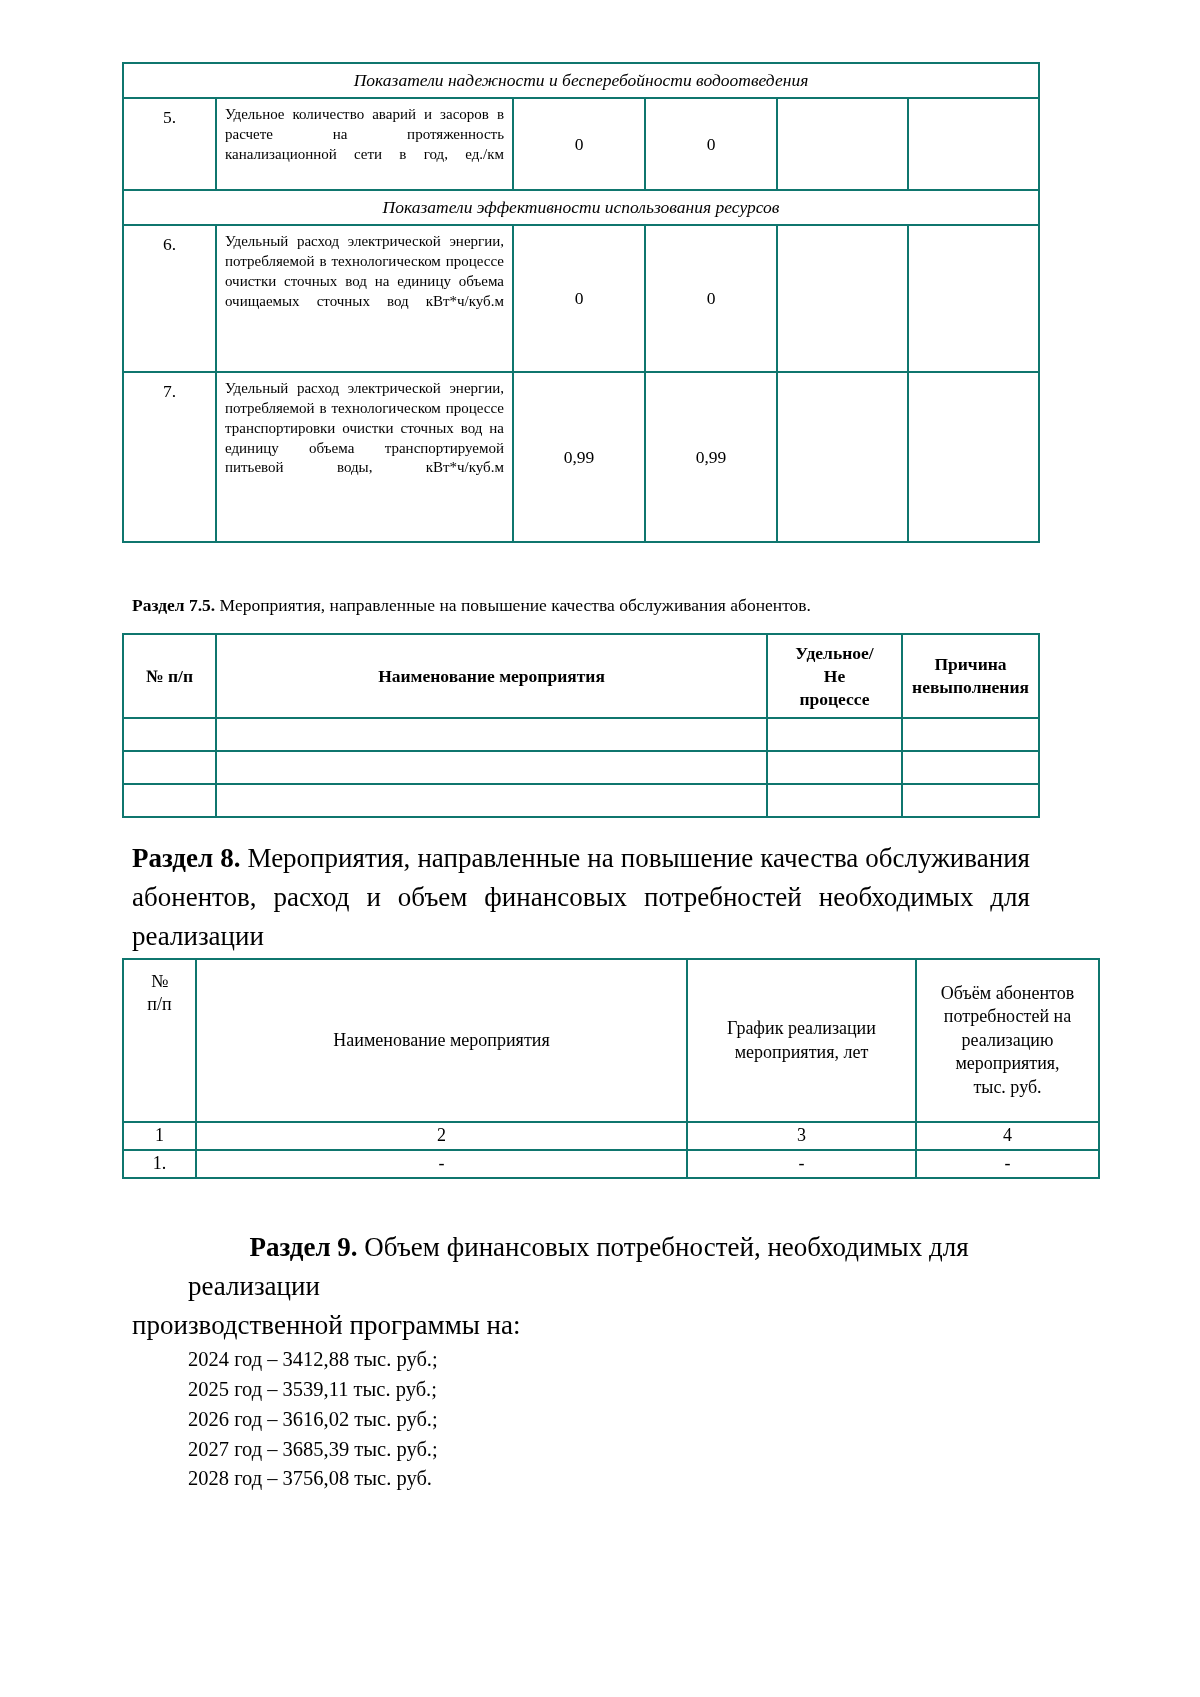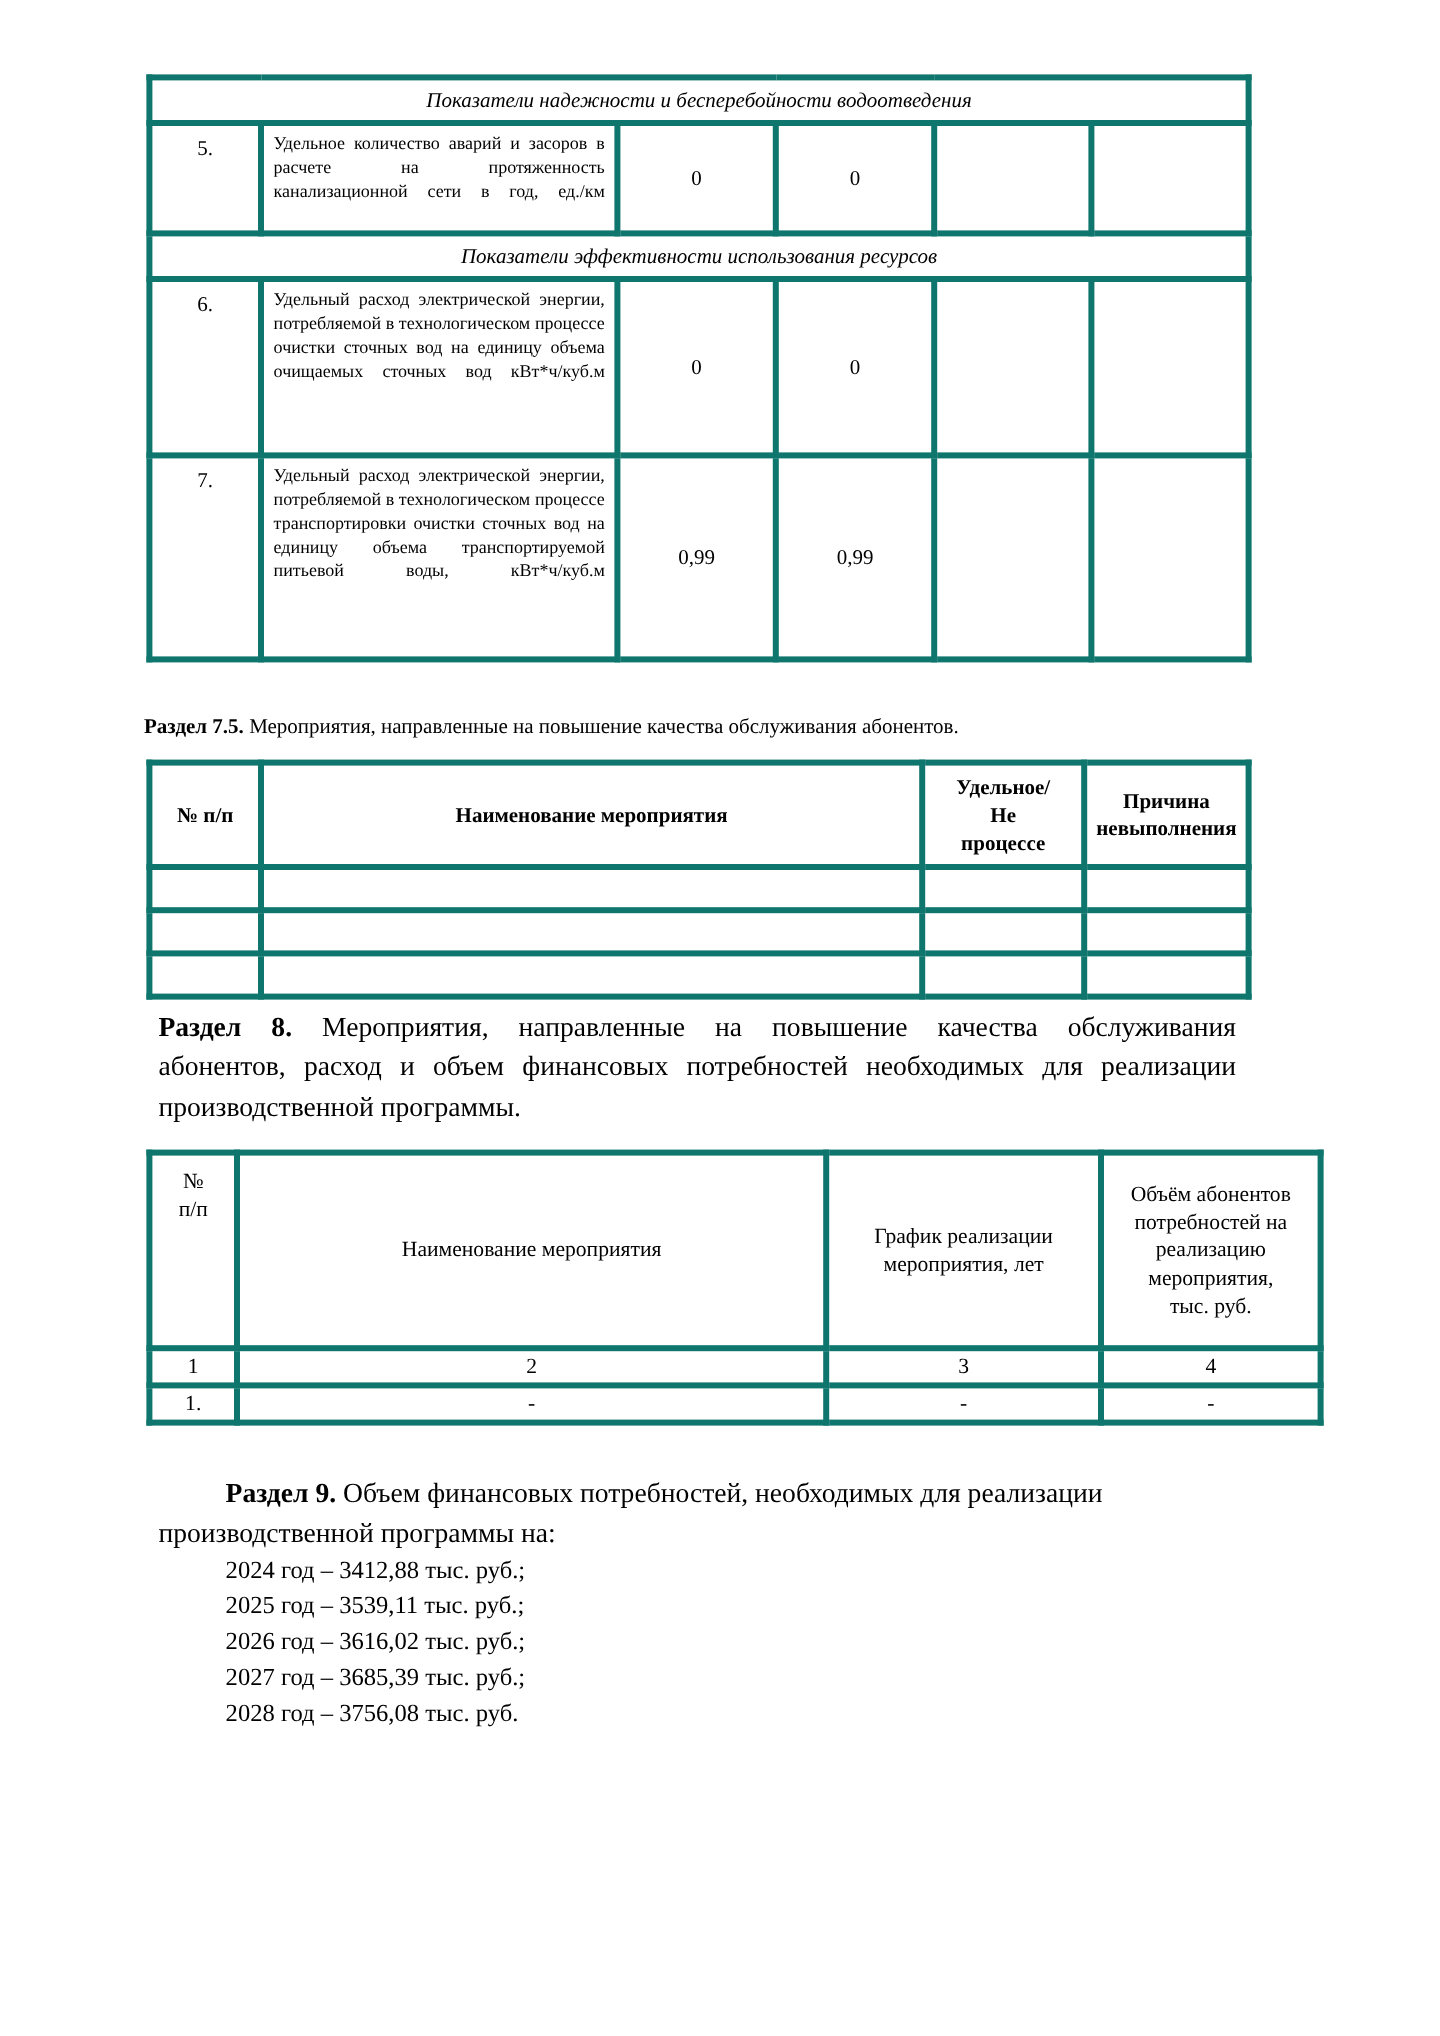--- a/index.html
+++ b/index.html
@@ -26,21 +26,21 @@
   
   table.doc-table {
     border-collapse: collapse;
     table-layout: fixed;
     width: 916px;
     margin: 0 0 0 122px;
     background: #fff;
   }
   table.doc-table td,
   table.doc-table th {
-    border: 5px solid #0f766e;
+    border: 2px solid #0f766e;
     padding: 0;
     vertical-align: middle;
     font-weight: normal;
     background: #fff;
   }
 
   
   #t-indicators { margin-top: 62px; }
   #t-indicators .band {
     text-align: center;
@@ -64,21 +64,21 @@
     padding: 6px 8px 7px 8px;
     vertical-align: top;
     hyphens: none;
   }
   #t-indicators .val {
     text-align: center;
     font-size: 17.5px;
   }
   #t-indicators .blank { }
   .para {
-    font-size: 23px;
+    font-size: 27px;
     line-height: 1.45;
     text-align: justify;
     text-align-last: justify;
     margin: 0;
   }
   .para-last {
     text-align: center;
     text-align-last: left;
   }
   b.strong { font-weight: bold; }
@@ -165,21 +165,21 @@
         <td class="num">7.</td>
         <td class="desc">Удельный расход электрической энергии, потребляемой в технологическом процессе транспортировки очистки сточных вод на единицу объема транспортируемой питьевой воды, кВт*ч/куб.м</td>
         <td class="val">0,99</td>
         <td class="val">0,99</td>
         <td class="val blank"></td>
         <td class="val blank"></td>
       </tr>
     </tbody>
   </table>
 
-  <div style="position:absolute; left:120px; top:533px; width:900px;">
+  <div style="position:absolute; left:132px; top:533px; width:900px;">
     <span style="font-size:17.5px; font-weight:bold;">Раздел 7.5.</span><span style="font-size:17.5px;"> Мероприятия, направленные на повышение качества обслуживания абонентов.</span>
   </div>
 
   <div style="position:absolute; left:0; top:571px;">
     <table class="doc-table" id="t-measures">
       <colgroup>
         <col style="width:93px">
         <col style="width:551px">
         <col style="width:135px">
         <col style="width:137px">

